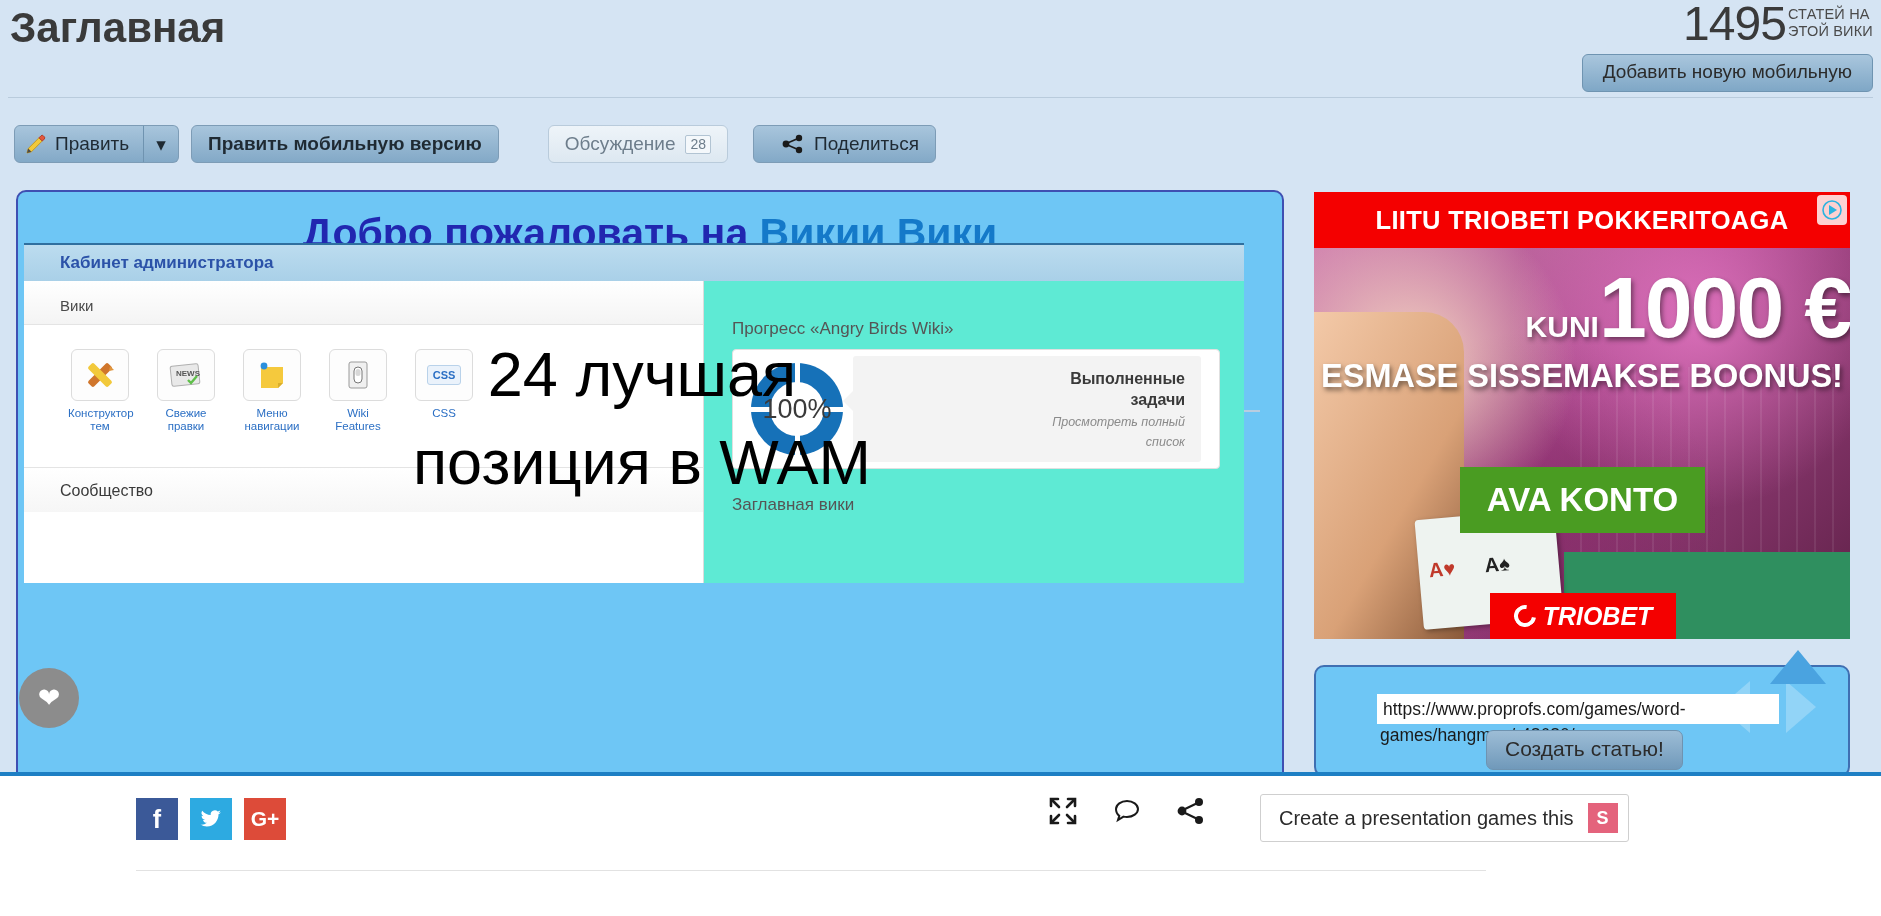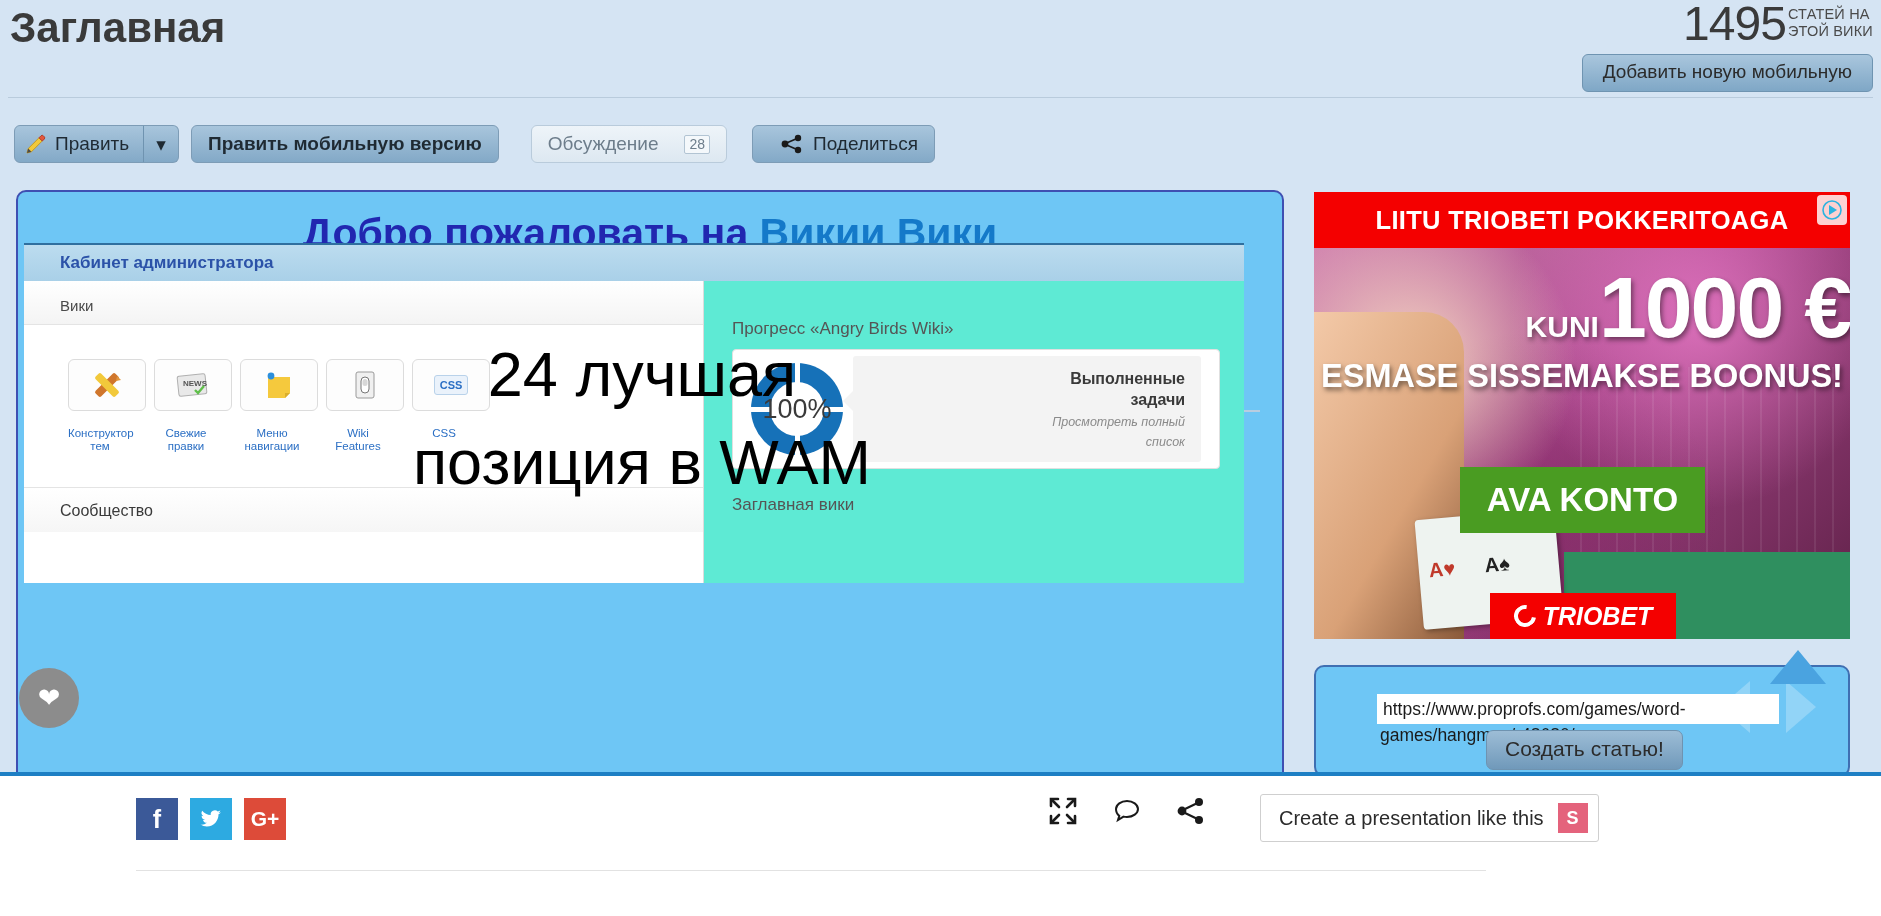--- a/index.html
+++ b/index.html
@@ -64,22 +64,22 @@
     border-top-left-radius: 0; border-bottom-left-radius: 0;
     border-left: 1px solid #6f93b0;
     margin-left: -1px;
   }
   .pencil-icon { display: inline-block; width: 22px; height: 22px; }
   .tb-mobile { margin-left: 12px; font-weight: bold; }
   .tb-light {
     background: linear-gradient(to bottom, #eef4f9 0%, #dde8f1 100%);
     border: 1px solid #b9cbdb;
     color: #6d7d8b;
-    margin-left: 32px;
-    gap: 26px;
+    margin-left: 49px;
+    gap: 10px;
   }
   .badge-count {
     font-size: 14px; color: #6d7d8b;
     border: 1px solid #b2c4d3; background: #f4f8fb;
     padding: 0px 4px; border-radius: 2px; line-height: 17px;
   }
   .tb-share { margin-left: 25px; gap: 10px; padding-left: 28px; }
   .share-icon { width: 22px; height: 20px; display: inline-block; }
 
   
@@ -130,21 +130,21 @@
   .dash-body { display: flex; height: 304px; }
   .dash-left { width: 680px; background: #fff; border-right: 1px solid #dcdcdc; }
   .dash-sec-label {
     padding: 16px 0 10px 36px; font-size: 15px; color: #4a4a4a;
     background: linear-gradient(to bottom, #ffffff 0%, #f4f4f4 100%);
     border-bottom: 1px solid #e4e4e4;
   }
   .tile-row { display: flex; gap: 22px; padding: 18px 0 0 44px; }
   .tile { width: 64px; text-align: center; }
   .tile-icon {
-    width: 78px; height: 52px; margin: 16px auto;
+    width: 58px; height: 52px; margin: 6px auto;
     border: 1px solid #dcdcdc; border-radius: 6px;
     background: #fdfdfd;
     display: flex; align-items: center; justify-content: center;
   }
   .tile-label {
     margin-top: 6px; font-size: 11.5px; color: #2b6fc4; line-height: 13px;
   }
   .tile-css {
     font-size: 11px; font-weight: bold; color: #2b6fc4;
     background: #eaf2fb; border: 1px solid #b9d2ea; border-radius: 3px;
@@ -621,21 +621,21 @@
             <svg width="30" height="28" viewBox="0 0 30 28">
               <circle cx="23" cy="5" r="4" fill="#1a1a1a"></circle>
               <circle cx="23" cy="23" r="4" fill="#1a1a1a"></circle>
               <circle cx="6" cy="14" r="4.4" fill="#1a1a1a"></circle>
               <path d="M8 12.5L21.5 6M8 15.5L21.5 22" stroke="#1a1a1a" stroke-width="2.2"></path>
             </svg>
           </span>
         </div>
 
         <div class="cta-pres">
-          <span class="lbl">Create a presentation like this</span>
+          <span class="lbl">Create a presentation games this</span>
           <span class="s-mark">S</span>
         </div>
       </div>
       <div class="bottom-rule"></div>
     </div>
   </div>
 
 </div>
 
 </body></html>

